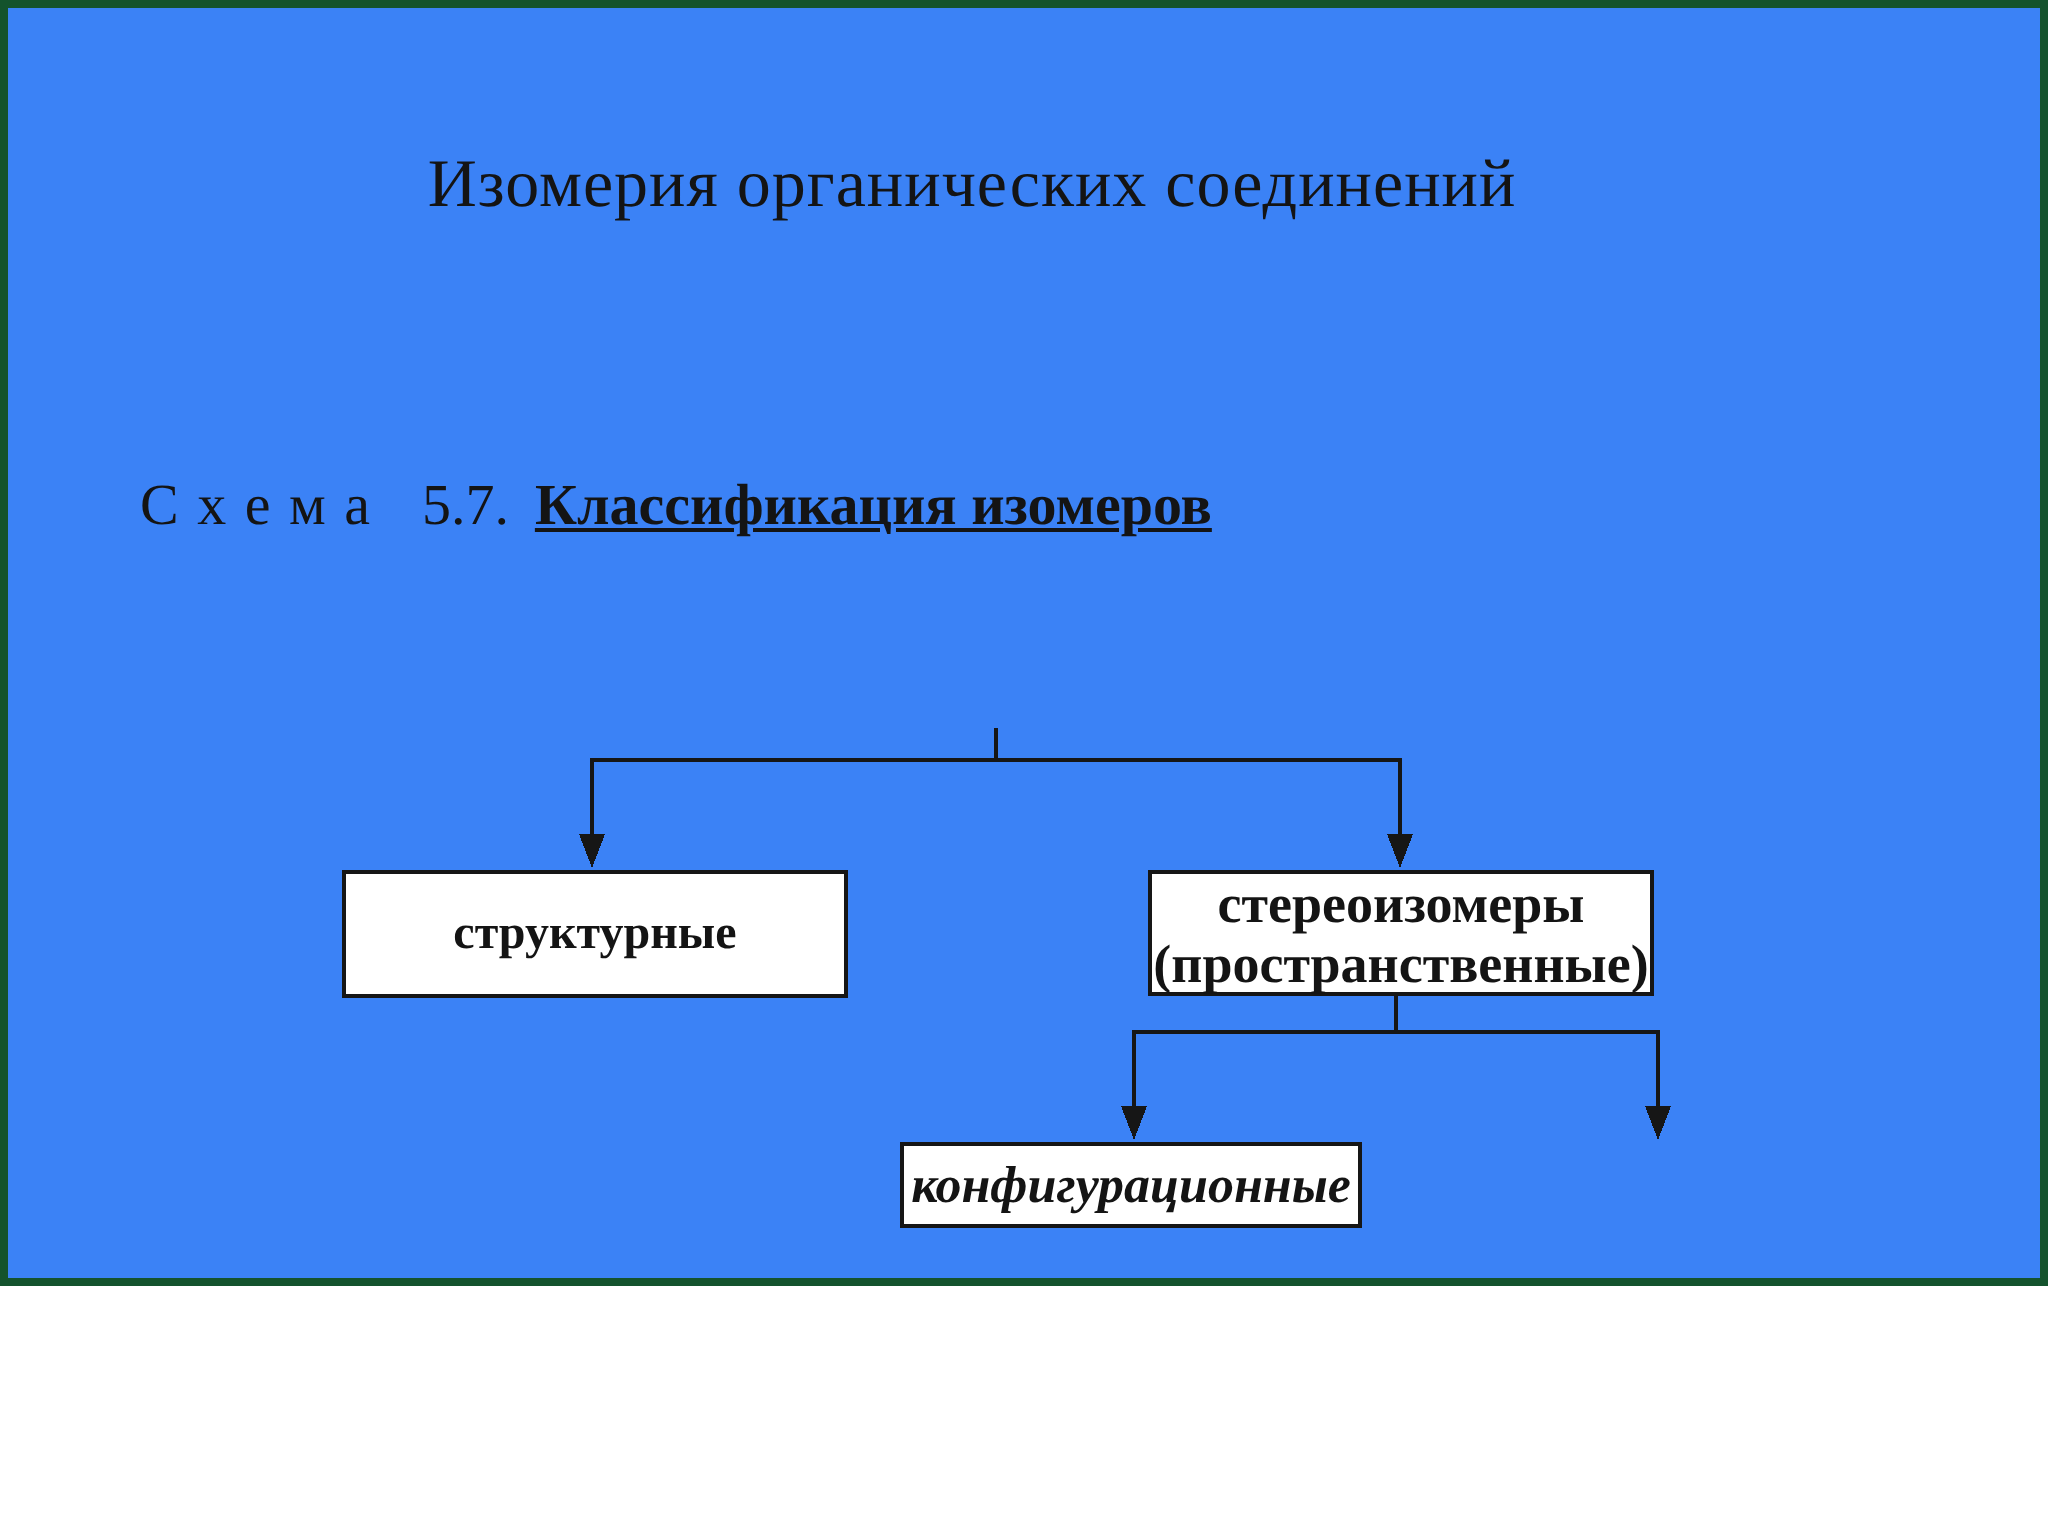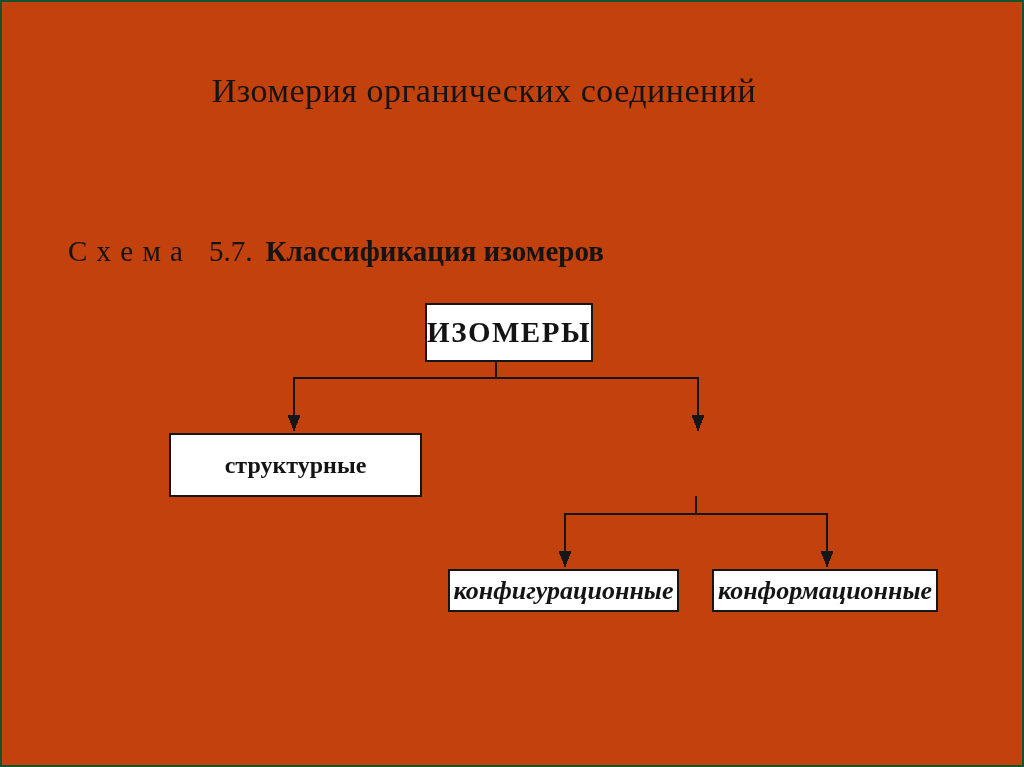--- a/index.html
+++ b/index.html
@@ -3,24 +3,24 @@
 <meta charset="utf-8">
 <style>
   html, body {
     margin: 0;
     padding: 0;
     background: #ffffff;
   }
   .page {
     position: relative;
     width: 1024px;
-    height: 767px;
-    background: #c2410c;
+    height: 643px;
+    background: #3b82f6;
     box-sizing: border-box;
-    border: 2px solid #14532d;
+    border: 4px solid #14532d;
     overflow: hidden;
     font-family: "Liberation Serif", serif;
     color: #141414;
   }
   .title {
     position: absolute;
     top: 70px;
     left: 482px;
     transform: translateX(-50%);
     margin: 0;
@@ -38,20 +38,21 @@
   }
   .caption .word {
     letter-spacing: 1px;
     margin-right: 25px;
   }
   .caption .num {
     margin-right: 13px;
   }
   .caption .bold {
     font-weight: 700;
+    text-decoration: underline;
   }
   .connectors {
     position: absolute;
     left: 0;
     top: 0;
     pointer-events: none;
   }
   .node {
     position: absolute;
     box-sizing: border-box;
@@ -127,30 +128,28 @@
       <line x1="825" y1="512" x2="825" y2="551"></line>
     </g>
     <g fill="#161616" stroke="none">
       <polygon points="285.5,413 298.5,413 292,430"></polygon>
       <polygon points="689.5,413 702.5,413 696,430"></polygon>
       <polygon points="556.5,549 569.5,549 563,566"></polygon>
       <polygon points="818.5,549 831.5,549 825,566"></polygon>
     </g>
   </svg>
 
-  <div class="node node-root">
-    <span>ИЗОМЕРЫ</span>
-  </div>
 
   <div class="node node-structural">
     <span>структурные</span>
   </div>
 
+  <div class="node node-stereo">
+    <span>стереоизомеры</span>
+    <span>(пространственные)</span>
+  </div>
 
   <div class="node node-leaf node-config">
     <span>конфигурационные</span>
   </div>
 
-  <div class="node node-leaf node-conform">
-    <span>конформационные</span>
-  </div>
 
 </div>
 
 </body></html>

